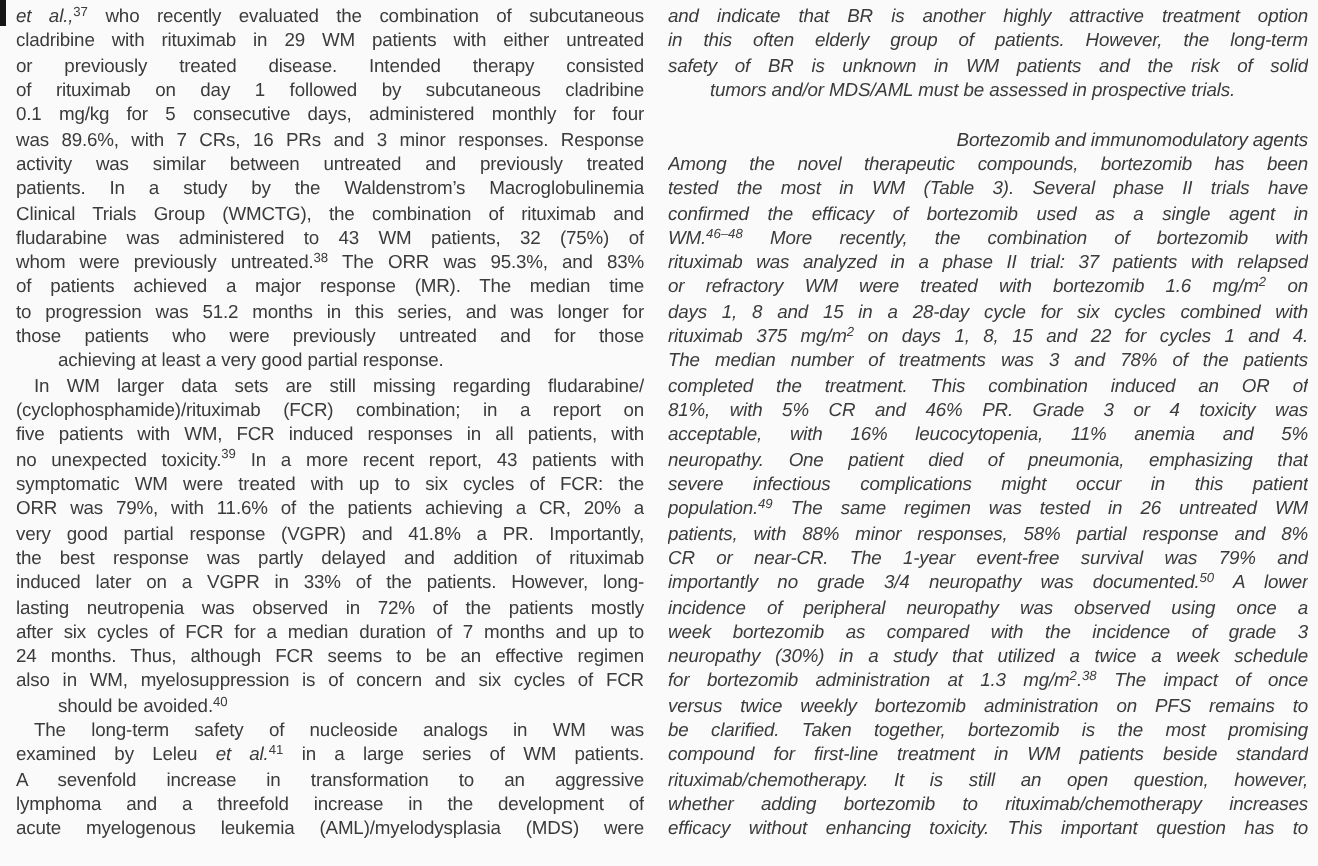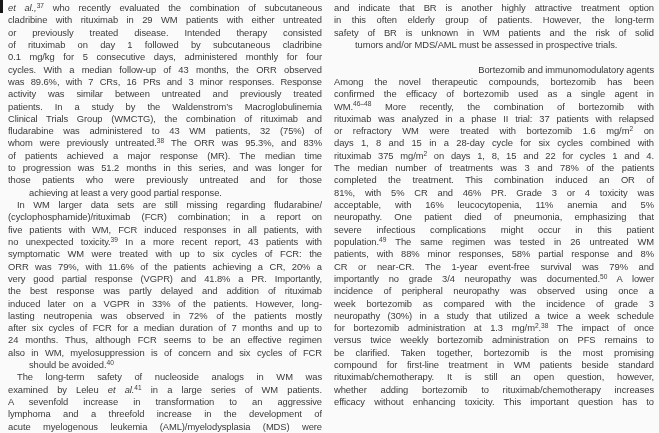--- a/index.html
+++ b/index.html
@@ -25,21 +25,21 @@
     top: 0;
     width: 3px;
     height: 13px;
     background: #161616;
   }
   .col {
     position: absolute;
     top: 2px;
   }
   .col-left  { left: 8px;   width: 314px; }
-  .col-right { left: 334px; width: 320px; }
+  .col-right { left: 334px; width: 320px; font-style: italic; }
   .line {
     height: 12.32px;
     overflow: hidden;
     text-align: justify;
     text-align-last: justify;
     word-spacing: 0.1px;
   }
   .line.para-end {
     text-align-last: left;
     padding-left: 21px;
@@ -70,21 +70,20 @@
 <body>
 
 <div class="page">
   <div class="edge-artifact"></div>
   <div class="col col-left">
       <div class="line"><i>et al.,</i><sup>37</sup> who recently evaluated the combination of subcutaneous</div>
       <div class="line">cladribine with rituximab in 29 WM patients with either untreated</div>
       <div class="line">or previously treated disease. Intended therapy consisted</div>
       <div class="line">of rituximab on day 1 followed by subcutaneous cladribine</div>
       <div class="line">0.1 mg/kg for 5 consecutive days, administered monthly for four</div>
-      <div class="line">cycles. With a median follow-up of 43 months, the ORR observed</div>
       <div class="line">was 89.6%, with 7 CRs, 16 PRs and 3 minor responses. Response</div>
       <div class="line">activity was similar between untreated and previously treated</div>
       <div class="line">patients. In a study by the Waldenstrom’s Macroglobulinemia</div>
       <div class="line">Clinical Trials Group (WMCTG), the combination of rituximab and</div>
       <div class="line">fludarabine was administered to 43 WM patients, 32 (75%) of</div>
       <div class="line">whom were previously untreated.<sup>38</sup> The ORR was 95.3%, and 83%</div>
       <div class="line">of patients achieved a major response (MR). The median time</div>
       <div class="line">to progression was 51.2 months in this series, and was longer for</div>
       <div class="line">those patients who were previously untreated and for those</div>
       <div class="line para-end">achieving at least a very good partial response.</div>
@@ -109,20 +108,21 @@
       <div class="line">acute myelogenous leukemia (AML)/myelodysplasia (MDS) were</div>
     </div>
   <div class="col col-right">
       <div class="line">and indicate that BR is another highly attractive treatment option</div>
       <div class="line">in this often elderly group of patients. However, the long-term</div>
       <div class="line">safety of BR is unknown in WM patients and the risk of solid</div>
       <div class="line para-end">tumors and/or MDS/AML must be assessed in prospective trials.</div>
       <div class="spacer"></div>
       <div class="heading">Bortezomib and immunomodulatory agents</div>
       <div class="line">Among the novel therapeutic compounds, bortezomib has been</div>
+      <div class="line">tested the most in WM (Table 3). Several phase II trials have</div>
       <div class="line">confirmed the efficacy of bortezomib used as a single agent in</div>
       <div class="line">WM.<sup>46–48</sup> More recently, the combination of bortezomib with</div>
       <div class="line">rituximab was analyzed in a phase II trial: 37 patients with relapsed</div>
       <div class="line">or refractory WM were treated with bortezomib 1.6 mg/m<sup>2</sup> on</div>
       <div class="line">days 1, 8 and 15 in a 28-day cycle for six cycles combined with</div>
       <div class="line">rituximab 375 mg/m<sup>2</sup> on days 1, 8, 15 and 22 for cycles 1 and 4.</div>
       <div class="line">The median number of treatments was 3 and 78% of the patients</div>
       <div class="line">completed the treatment. This combination induced an OR of</div>
       <div class="line">81%, with 5% CR and 46% PR. Grade 3 or 4 toxicity was</div>
       <div class="line">acceptable, with 16% leucocytopenia, 11% anemia and 5%</div>

